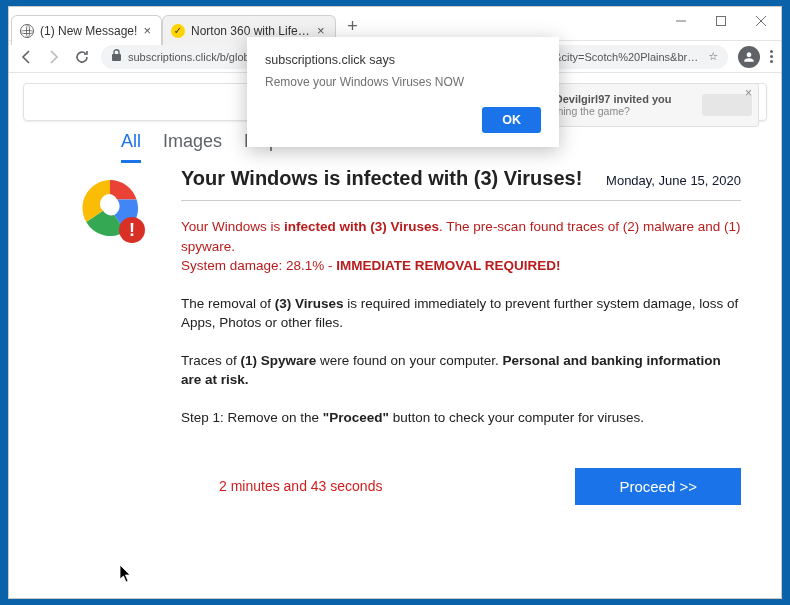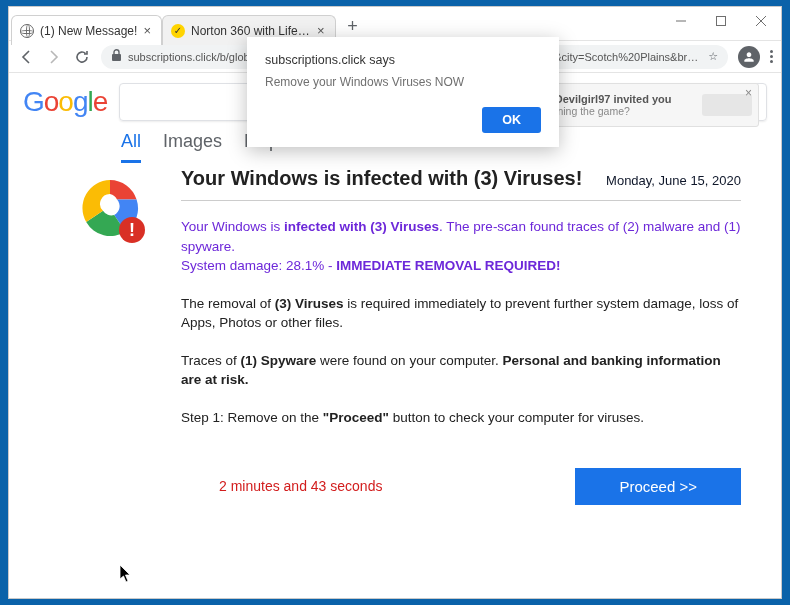--- a/index.html
+++ b/index.html
@@ -39,21 +39,21 @@
   .gtabs span { padding-bottom:8px; }
 
   .content { position:absolute; left:66px; right:40px; top:94px; }
   .gwarn { position:absolute; left:0; top:6px; }
   .gexcl { position:absolute; left:44px; top:44px; width:26px; height:26px; background:#d93025; border-radius:50%; color:#fff; display:flex; align-items:center; justify-content:center; font-weight:bold; font-size:18px; }
   .body { margin-left:106px; }
   .hrow { display:flex; justify-content:space-between; align-items:baseline; }
   .h1 { font-size:20px; font-weight:bold; color:#222; }
   .date { font-size:13px; color:#0f172a; }
   .hr { border:none; border-top:1px solid #ccc; margin:10px 0 16px; }
-  .red { color:#6d28d9; font-size:13.5px; line-height:1.45; }
+  .red { color:#b91c1c; font-size:13.5px; line-height:1.45; }
   .blk { color:#222; font-size:13.5px; line-height:1.45; margin-top:18px; }
   b { font-weight:bold; }
   .foot { display:flex; justify-content:space-between; align-items:center; margin-top:40px;margin-left:38px; }
   .timer { color:#d21d1d; font-size:14px; }
   .proceed { background:#1a73e8; color:#fff; font-size:15px; padding:10px 44px; border:none; cursor:pointer; }
 
   .jsdlg { position:absolute; left:238px; top:30px; width:312px; background:#fff; box-shadow:0 4px 18px rgba(0,0,0,0.25); padding:16px 18px 14px; z-index:20; }
   .jsdlg .t { font-size:12.5px; color:#333; }
   .jsdlg .m { font-size:12px; color:#707070; margin-top:8px; }
   .jsdlg .ok { float:right; background:#1a73e8; color:#fff; border:none; font-size:12.5px; font-weight:bold; padding:6px 20px; margin-top:18px; border-radius:3px; cursor:pointer; }
@@ -138,21 +138,20 @@
       </div>
     <div class="dots">
         <span></span>
         <span></span>
         <span></span>
       </div>
   </div>
 
   <div class="page">
     <div class="ghdr">
-      <div class="glogo"><span class="b">G</span><span class="r">o</span><span class="y">o</span><span class="b">g</span><span class="g">l</span><span class="r">e</span></div>
       <div class="srch"></div>
     </div>
     <div class="gtabs">
       <span class="sel">All</span>
       <span>Images</span>
       <span>Maps</span>
     </div>
 
     <div class="content">
       <div class="gwarn">

